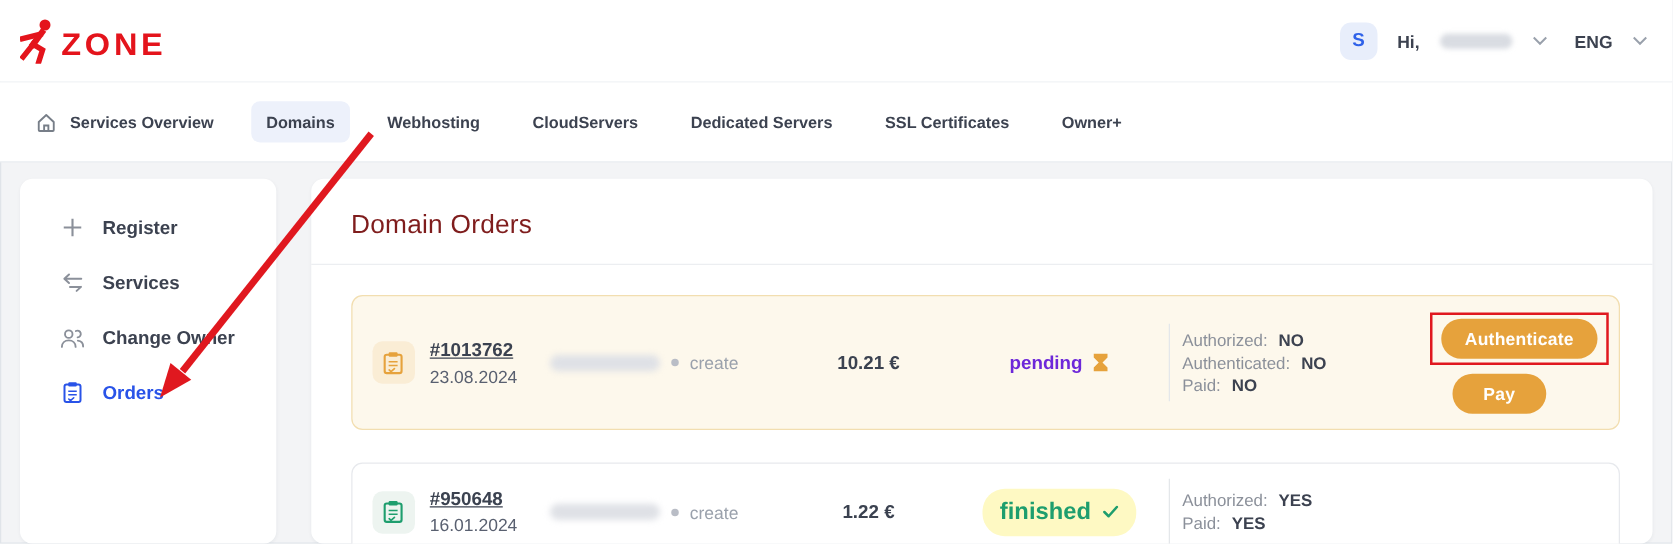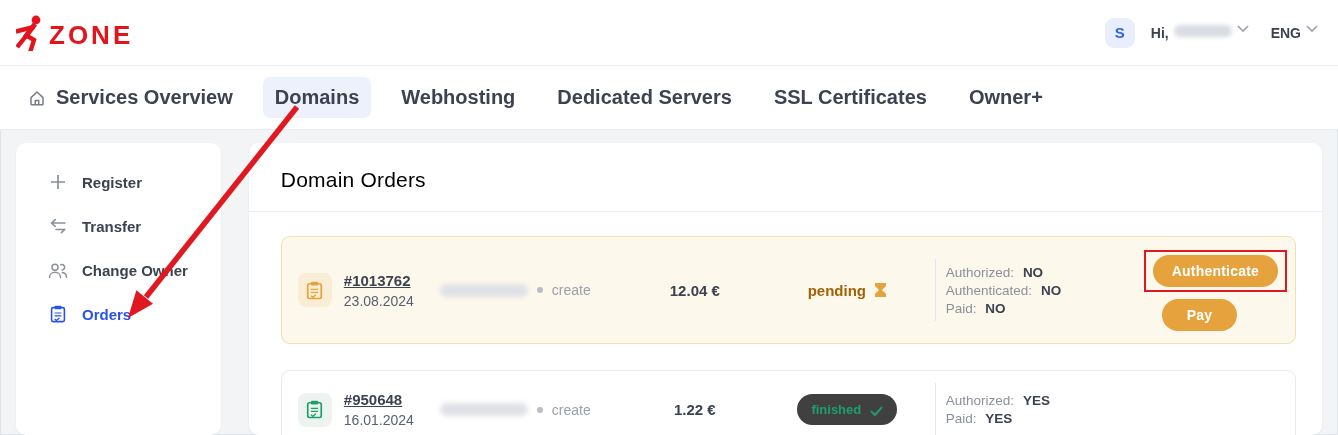--- a/index.html
+++ b/index.html
@@ -12,48 +12,48 @@
   
   .topbar { height:65px; background:#fff; display:flex; align-items:center;
             justify-content:space-between; padding:0 20px 0 16px; }
   .logo { display:flex; align-items:flex-end; gap:7px; cursor:pointer; }
   .logo-text { font-size:26px; font-weight:800; letter-spacing:3px; color:#e4141c;
                transform:scaleY(.96); }
   .topbar-right { display:flex; align-items:center; gap:16px; }
   .avatar { width:30px; height:30px; border-radius:9px; background:#e8eefb; color:#2f62e9;
             font-weight:700; font-size:15px; display:flex; align-items:center;
             justify-content:center; cursor:pointer; }
-  .user-menu, .lang-menu { display:flex; align-items:flex-start; gap:5px; cursor:pointer;
+  .user-menu, .lang-menu { display:flex; align-items:center; gap:16px; cursor:pointer;
             font-weight:700; color:#3c4250; font-size:14px; }
   .lang-menu { margin-left:6px; }
   .blur-blob { width:58px; height:12px; border-radius:6px; background:#d9dce2; filter:blur(2px); }
 
   
   .mainnav { height:64px; background:#fff; border-top:1px solid #f1f3f6;
              box-shadow:0 1px 0 #e9ecf0; display:flex; align-items:center;
              padding:0 16px; gap:18px; }
-  .nav-item { font-size:20px; font-weight:600; color:#3c4250; display:flex;
+  .nav-item { font-size:13px; font-weight:600; color:#3c4250; display:flex;
               align-items:center; gap:10px; cursor:pointer; padding:9px 12px;
               border-radius:7px; white-space:nowrap; }
   .nav-item.active { background:#edf1fb; }
 
   
   .content { display:flex; gap:28px; padding:14px 16px 0; height:306px; }
   .sidebar { width:246px; background:#fff; border-radius:10px;
              box-shadow:0 1px 3px rgba(20,30,50,.05); padding-top:17px; }
   .side-item { height:44px; display:flex; align-items:center; gap:14px;
                padding:0 18px 0 32px; font-size:15px; font-weight:600;
                color:#3c4250; cursor:pointer; }
   .side-item .ic { width:20px; display:flex; justify-content:center; }
   .side-item.active { color:#2953e8; }
 
   .main-card { flex:1; background:#fff; border-radius:10px;
                box-shadow:0 1px 3px rgba(20,30,50,.05); }
   .card-head { padding:25px 32px 19px; }
-  .card-head h1 { font-size:21px; font-weight:500; color:#000000; letter-spacing:.2px; }
+  .card-head h1 { font-size:21px; font-weight:500; color:#7f1d1d; letter-spacing:.2px; }
   .card-divider { height:1px; background:#eceef1; }
   .orders { padding:24px 26px 0 32px; display:flex; flex-direction:column; gap:26px; }
 
   .order-row { display:grid;
      grid-template-columns:46px 96px 190px 130px 175px 1px 176px 1fr;
      align-items:center; border-radius:9px; padding:0 8px 0 16px; }
   .order-row.pending  { background:#fdf8ec; border:1px solid #f2deb0; height:108px; }
   .order-row.finished { background:#fff;    border:1px solid #e7e9ed; height:79px; }
 
   .icon-tile { width:34px; height:34px; border-radius:8px; display:flex;
@@ -66,24 +66,24 @@
   .order-date { font-size:14px; color:#596070; margin-top:3px; }
 
   .domain-cell { display:flex; align-items:center; gap:9px; }
   .blur-domain { width:88px; height:13px; border-radius:7px; background:#dfe1e6; filter:blur(2.5px); }
   .dot { width:6px; height:6px; border-radius:50%; background:#b9bdc6; flex:none; }
   .action-label { font-size:14px; color:#9aa1ac; }
 
   .price-cell { text-align:center; font-size:15px; font-weight:700; color:#3b4250; }
 
   .status-cell { display:flex; align-items:center; justify-content:center; gap:8px; }
-  .status-pending { color:#a16207; font-size:15px; font-weight:600; }
-  .status-pill { background:#404040; color:#1e9e6e; font-weight:600; font-size:13px;
+  .status-pending { color:#6d28d9; font-size:15px; font-weight:600; }
+  .status-pill { background:#fef9c3; color:#1e9e6e; font-weight:600; font-size:19px;
                  padding:8px 14px; border-radius:18px; display:flex; gap:9px;
-                 align-items:flex-end; }
+                 align-items:center; }
 
   .vdivider { width:1px; background:#e4e7ea; }
   .pending  .vdivider { height:62px; }
   .finished .vdivider { height:54px; }
 
   .flags-cell { padding-left:10px; display:flex; flex-direction:column; gap:3px; }
   .flag { font-size:13.5px; line-height:15px; }
   .flag-label { color:#8b909a;margin-top:24px; }
   .flag-value { color:#3c4250; font-weight:700; margin-left:5px; }
 
@@ -147,20 +147,23 @@
       </svg>
       <span>Services Overview</span>
     </div>
     <div class="nav-item active">
       <span>Domains</span>
     </div>
     <div class="nav-item">
       <span>Webhosting</span>
     </div>
     <div class="nav-item">
+      <span>CloudServers</span>
+    </div>
+    <div class="nav-item">
       <span>Dedicated Servers</span>
     </div>
     <div class="nav-item">
       <span>SSL Certificates</span>
     </div>
     <div class="nav-item">
       <span>Owner+</span>
     </div>
   </nav>
 
@@ -175,21 +178,21 @@
         </span>
         <span>Register</span>
       </div>
       <div class="side-item">
         <span class="ic">
           <svg width="20" height="16" viewBox="0 0 20 16">
             <path d="M17 5 H4 M7.2 1.6 L3.5 5 l3.7 3.4" fill="none" stroke="#8b909a" stroke-width="1.6" stroke-linecap="round" stroke-linejoin="round"></path>
             <path d="M8 11.5 h8.5 M13.3 14.7 l3.5 -3.2" fill="none" stroke="#8b909a" stroke-width="1.6" stroke-linecap="round" stroke-linejoin="round"></path>
           </svg>
         </span>
-        <span>Transfer</span>
+        <span>Services</span>
       </div>
       <div class="side-item">
         <span class="ic">
           <svg width="20" height="17" viewBox="0 0 20 17">
             <circle cx="7" cy="5.3" r="3" fill="none" stroke="#8b909a" stroke-width="1.5"></circle>
             <path d="M1.5 15.5 c0-3.2 2.4-5.2 5.5-5.2 s5.5 2 5.5 5.2" fill="none" stroke="#8b909a" stroke-width="1.5" stroke-linecap="round"></path>
             <path d="M12.7 2.8 a2.7 2.7 0 1 1 1.4 5.1" fill="none" stroke="#8b909a" stroke-width="1.5" stroke-linecap="round"></path>
             <path d="M14.3 10.5 c2.7 0.3 4.2 2.2 4.2 4.7" fill="none" stroke="#8b909a" stroke-width="1.5" stroke-linecap="round"></path>
           </svg>
         </span>
@@ -229,21 +232,21 @@
           </div>
           <div>
             <a class="order-id">#1013762</a>
             <div class="order-date">23.08.2024</div>
           </div>
           <div class="domain-cell">
             <span class="blur-domain"></span>
             <span class="dot"></span>
             <span class="action-label">create</span>
           </div>
-          <div class="price-cell">12.04 €</div>
+          <div class="price-cell">10.21 €</div>
           <div class="status-cell">
             <span class="status-pending">pending</span>
             <svg width="13" height="16" viewBox="0 0 13 16">
               <path d="M1 1 H12 V4 L8 8 L12 12 V15 H1 V12 L5 8 L1 4 Z" fill="#e6a23c"></path>
             </svg>
           </div>
           <div class="vdivider"></div>
           <div class="flags-cell">
             <div class="flag">
               <span class="flag-label">Authorized:</span>

